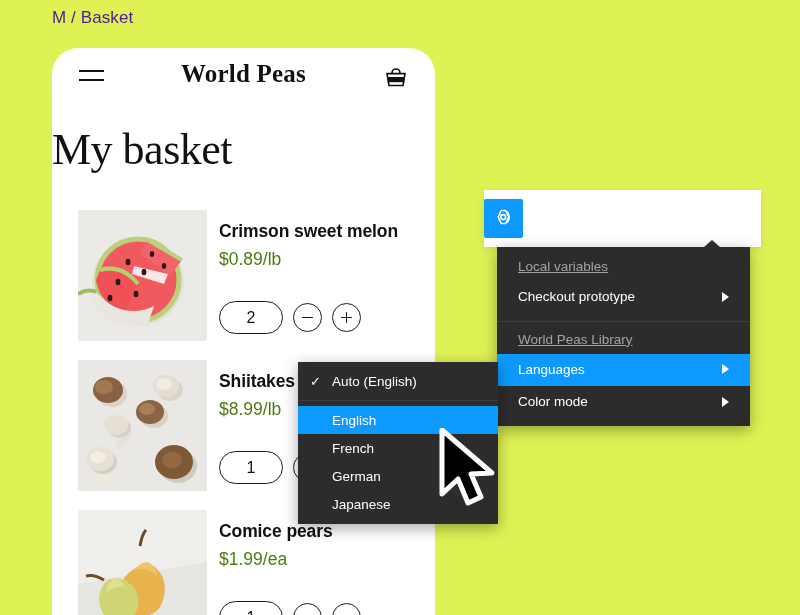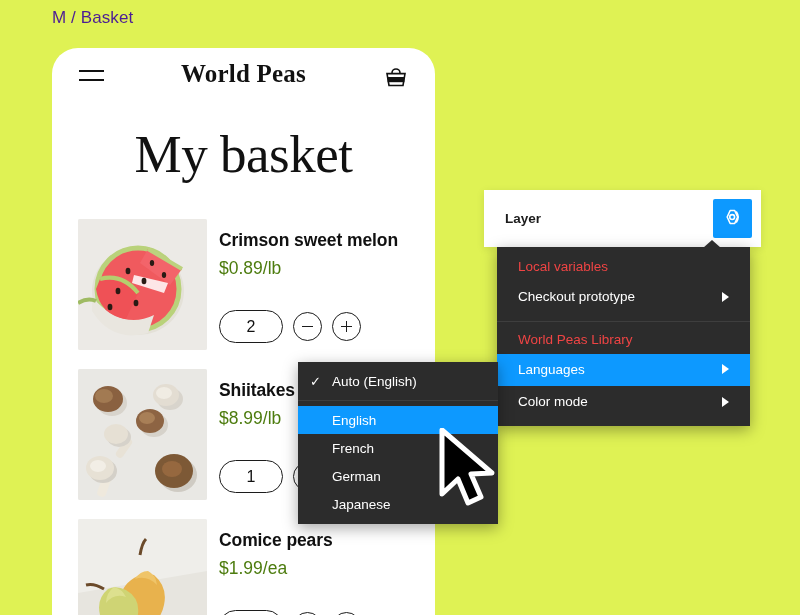--- a/index.html
+++ b/index.html
@@ -58,23 +58,22 @@
     font-weight: 700;
     color: #111;
     letter-spacing: .2px;
   }
   .basket-icon {
     position: absolute;
     right: 26px; top: 16px;
     width: 26px; height: 26px;
   }
   .page-title {
-    text-align: center;
     font-family: "Liberation Serif", serif;
-    font-size: 53px;
+    font-size: 44px;
     font-weight: 400;
     color: #111;
     margin: 24px 0 0 0;
     letter-spacing: -.5px;
     line-height: 1;
   }
 
   
   .list {
     margin-top: 38px;
@@ -185,22 +184,23 @@
   .ctx-menu .caret {
     position: absolute;
     top: -7px; right: 29px;
     width: 0; height: 0;
     border-left: 9px solid transparent;
     border-right: 9px solid transparent;
     border-bottom: 8px solid #2c2c2c;
   }
   .menu-head {
     font-size: 13.5px;
-    color: #ef4444;
+    color: #a3a3a3;
     padding: 6px 8px 7px 21px;
+    text-decoration: underline;
   }
   .menu-item {
     font-size: 13.5px;
     color: #ffffff;
     padding: 6px 21px 7px 21px;
     display: flex;
     align-items: center;
     position: relative;
     line-height: 1.45;
   }
@@ -402,21 +402,20 @@
           <div class="circ-btn"></div>
           <div class="circ-btn"></div>
         </div>
       </div>
     </div>
 
   </div>
 </div>
 
 <div class="layer-panel">
-  <div class="layer-label">Layer</div>
   <div class="var-btn">
     <span>
       <svg viewBox="0 0 24 24" width="20" height="20" aria-hidden="true">
         <path d="M8.6 4.2 L14 4.2 L17.6 12 L14 19.8 L8.6 19.8 L5 12 Z" fill="none" stroke="#ffffff" stroke-width="1.9" stroke-linejoin="round"></path>
         <circle cx="11" cy="12" r="2.9" fill="none" stroke="#ffffff" stroke-width="1.9"></circle>
         <path d="M16.2 6 q4 6 0 12" fill="none" stroke="#ffffff" stroke-width="1.9" stroke-linecap="round"></path>
       </svg>
     </span>
   </div>
 </div>

